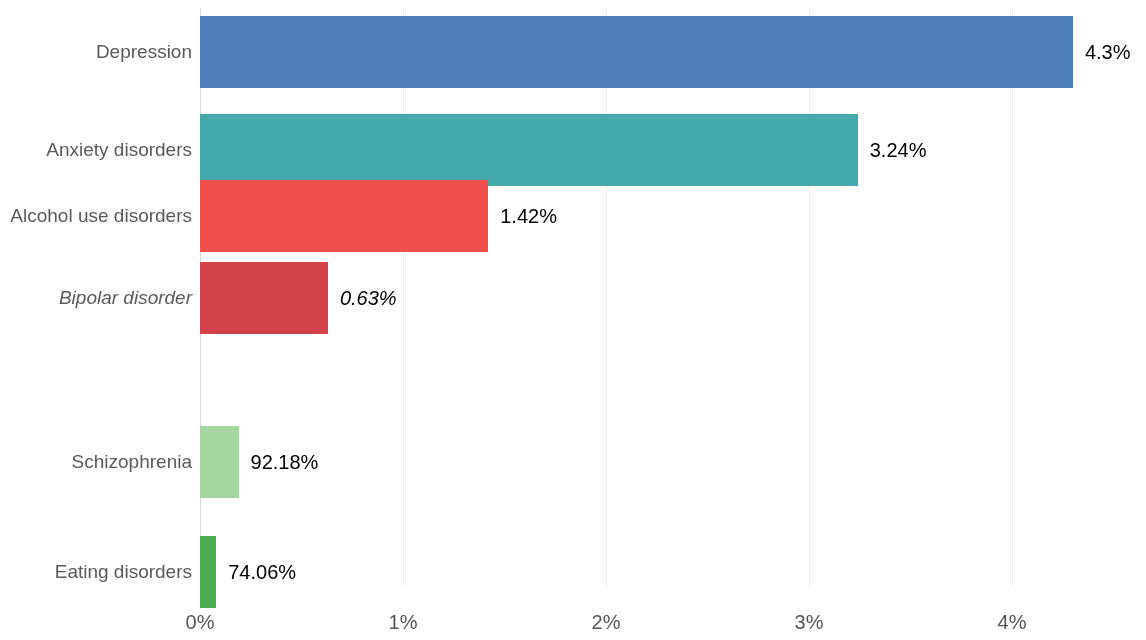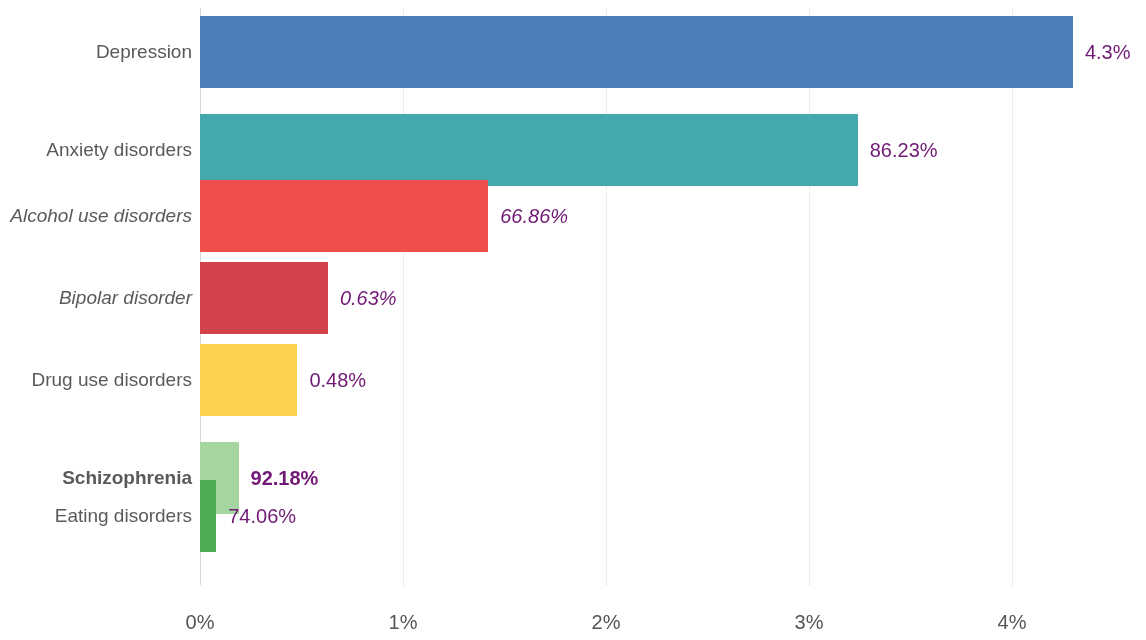--- a/index.html
+++ b/index.html
@@ -82,21 +82,21 @@
     left: 200px;
     top: 2px;
     height: 72px;
   }
 
   .bar-value {
     position: absolute;
     top: 50%;
     transform: translateY(-50%);
     font-size: 20px;
-    color: #701a75;
+    color: #000000;
     white-space: nowrap;
   }
 </style>
 </head>
 <body>
 
 <div id="chart-root">
   <div class="plot-area">
     <div id="gridlines">
         <div class="gridline zero" style="left: 200px;"></div>
@@ -114,42 +114,37 @@
       </div>
     <div class="rows" id="rows">
         <div class="bar-row" style="top: 6px;">
           <div class="cat-label">Depression</div>
           <div class="bar" style="width: 872.9px; background: rgb(77, 126, 187);"></div>
           <div class="bar-value" style="left: 1084.9px;">4.3%</div>
         </div>
         <div class="bar-row" style="top: 104px;">
           <div class="cat-label">Anxiety disorders</div>
           <div class="bar" style="width: 657.72px; background: rgb(69, 168, 173);"></div>
-          <div class="bar-value" style="left: 869.72px;">86.23%</div>
+          <div class="bar-value" style="left: 869.72px;">3.24%</div>
         </div>
-        <div class="bar-row" style="top: 170px; font-style: italic;">
+        <div class="bar-row" style="top: 170px;">
           <div class="cat-label">Alcohol use disorders</div>
           <div class="bar" style="width: 288.26px; background: rgb(238, 78, 76);"></div>
-          <div class="bar-value" style="left: 500.26px;">66.86%</div>
+          <div class="bar-value" style="left: 500.26px;">1.42%</div>
         </div>
         <div class="bar-row" style="top: 252px; font-style: italic;">
           <div class="cat-label">Bipolar disorder</div>
           <div class="bar" style="width: 127.89px; background: rgb(211, 65, 74);"></div>
           <div class="bar-value" style="left: 339.89px; text-align: right;">0.63%</div>
         </div>
-        <div class="bar-row" style="top: 334px;">
-          <div class="cat-label">Drug use disorders</div>
-          <div class="bar" style="width: 97.44px; background: rgb(251, 210, 78);"></div>
-          <div class="bar-value" style="left: 309.44px;">0.48%</div>
-        </div>
-        <div class="bar-row" style="top: 432px; font-weight: bold;">
+        <div class="bar-row" style="top: 416px;">
           <div class="cat-label">Schizophrenia</div>
           <div class="bar" style="width: 38.57px; background: rgb(166, 214, 159);"></div>
           <div class="bar-value" style="left: 250.57px;">92.18%</div>
         </div>
-        <div class="bar-row" style="top: 470px;">
+        <div class="bar-row" style="top: 526px;">
           <div class="cat-label">Eating disorders</div>
           <div class="bar" style="width: 16.24px; background: rgb(76, 171, 83);"></div>
           <div class="bar-value" style="left: 228.24px;">74.06%</div>
         </div>
       </div>
   </div>
 </div>
 
 </body></html>

